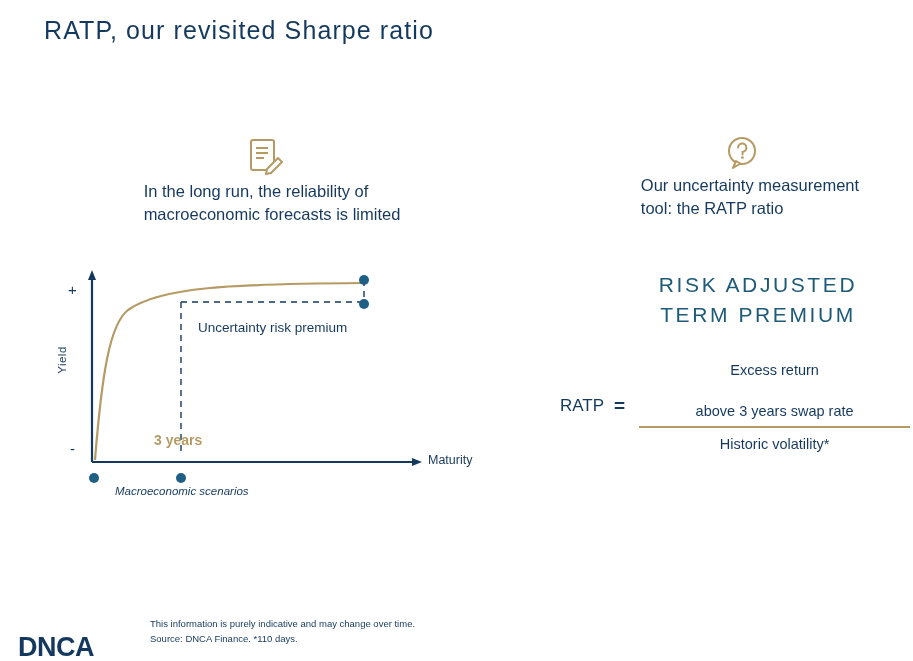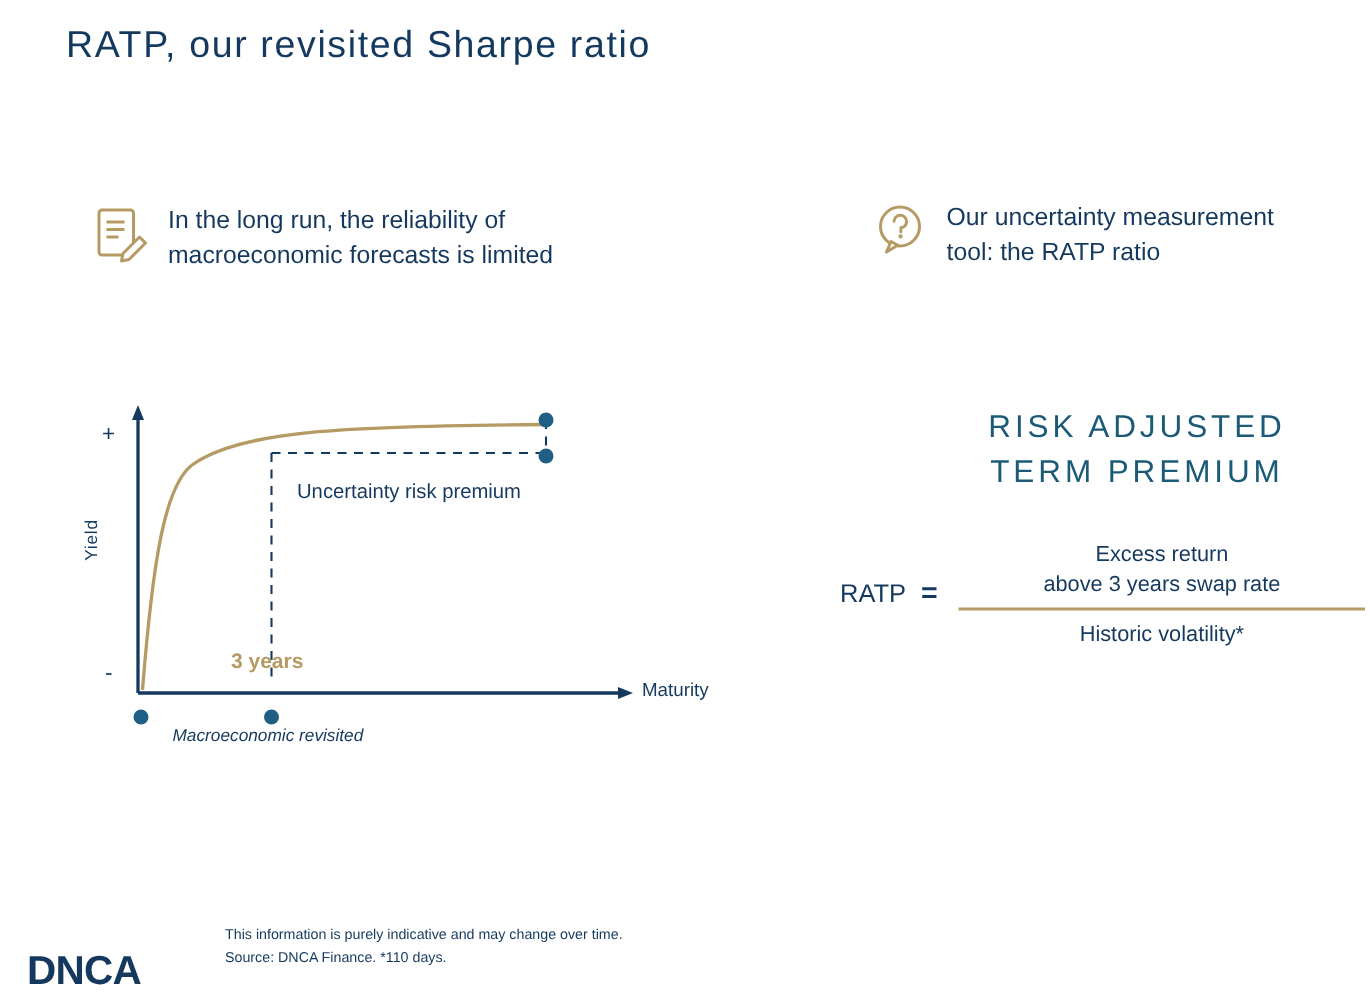--- a/index.html
+++ b/index.html
@@ -41,21 +41,22 @@
     color: #14395e;
     font-weight: 400;
     margin-top: 1px;
     white-space: nowrap;
   }
 
   
   .callout {
     position: absolute;
     display: flex;
-    align-items: flex-start;
+    align-items: center;
+    flex-direction: column;
   }
   .callout-left { left: 62px; top: 136px; width: 420px; }
   .callout-right { left: 585px; top: 134px; width: 330px; }
 
   .callout-icon {
     flex: 0 0 auto;
     margin-right: 14px;
     margin-top: 2px;
   }
   .callout-text {
@@ -222,35 +223,35 @@
       <circle cx="44" cy="216" r="5" fill="#1f5f86"></circle>
       <circle cx="131" cy="216" r="5" fill="#1f5f86"></circle>
     </svg>
 
     <div style="position:absolute;left:18px;top:19px;color:#15395e;font-size:15px;">+</div>
     <div style="position:absolute;left:20px;top:178px;color:#15395e;font-size:15px;">-</div>
     <div style="position:absolute;left:-2px;top:92px;transform:rotate(-90deg);transform-origin:center;color:#15395e;font-size:11.5px;letter-spacing:0.5px;">Yield</div>
     <div style="position:absolute;left:378px;top:191px;color:#15395e;font-size:12.5px;">Maturity</div>
     <div style="position:absolute;left:148px;top:58px;color:#15395e;font-size:13.5px;">Uncertainty risk premium</div>
     <div style="position:absolute;left:104px;top:170px;color:#b59b63;font-size:14px;font-weight:bold;">3 years</div>
-    <div style="position:absolute;left:65px;top:223px;color:#15395e;font-size:11.5px;font-style:italic;">Macroeconomic revisited</div>
+    <div style="position:absolute;left:65px;top:223px;color:#15395e;font-size:11.5px;font-style:italic;">Macroeconomic scenarios</div>
   </div>
 
   <div class="ratp-heading">
     <div>RISK ADJUSTED</div>
     <div>TERM PREMIUM</div>
   </div>
 
   <div class="formula">
     <span class="formula-label">RATP</span>
     <span class="formula-eq">=</span>
     <span class="fraction">
       <span class="numerator" style="display:block;">
         <span style="display:block;">Excess return</span>
-        <span style="display:block;">above 3 years swap rate</span>
+        <span style="display:block;margin-top:21px;">above 3 years swap rate</span>
       </span>
       <span class="frac-bar" style="display:block;"></span>
       <span class="denominator" style="display:block;">Historic volatility*</span>
     </span>
   </div>
 
   <div class="logo">
     <div class="logo-text">DNCA</div>
     <div class="logo-sub">INVESTMENTS</div>
   </div>

